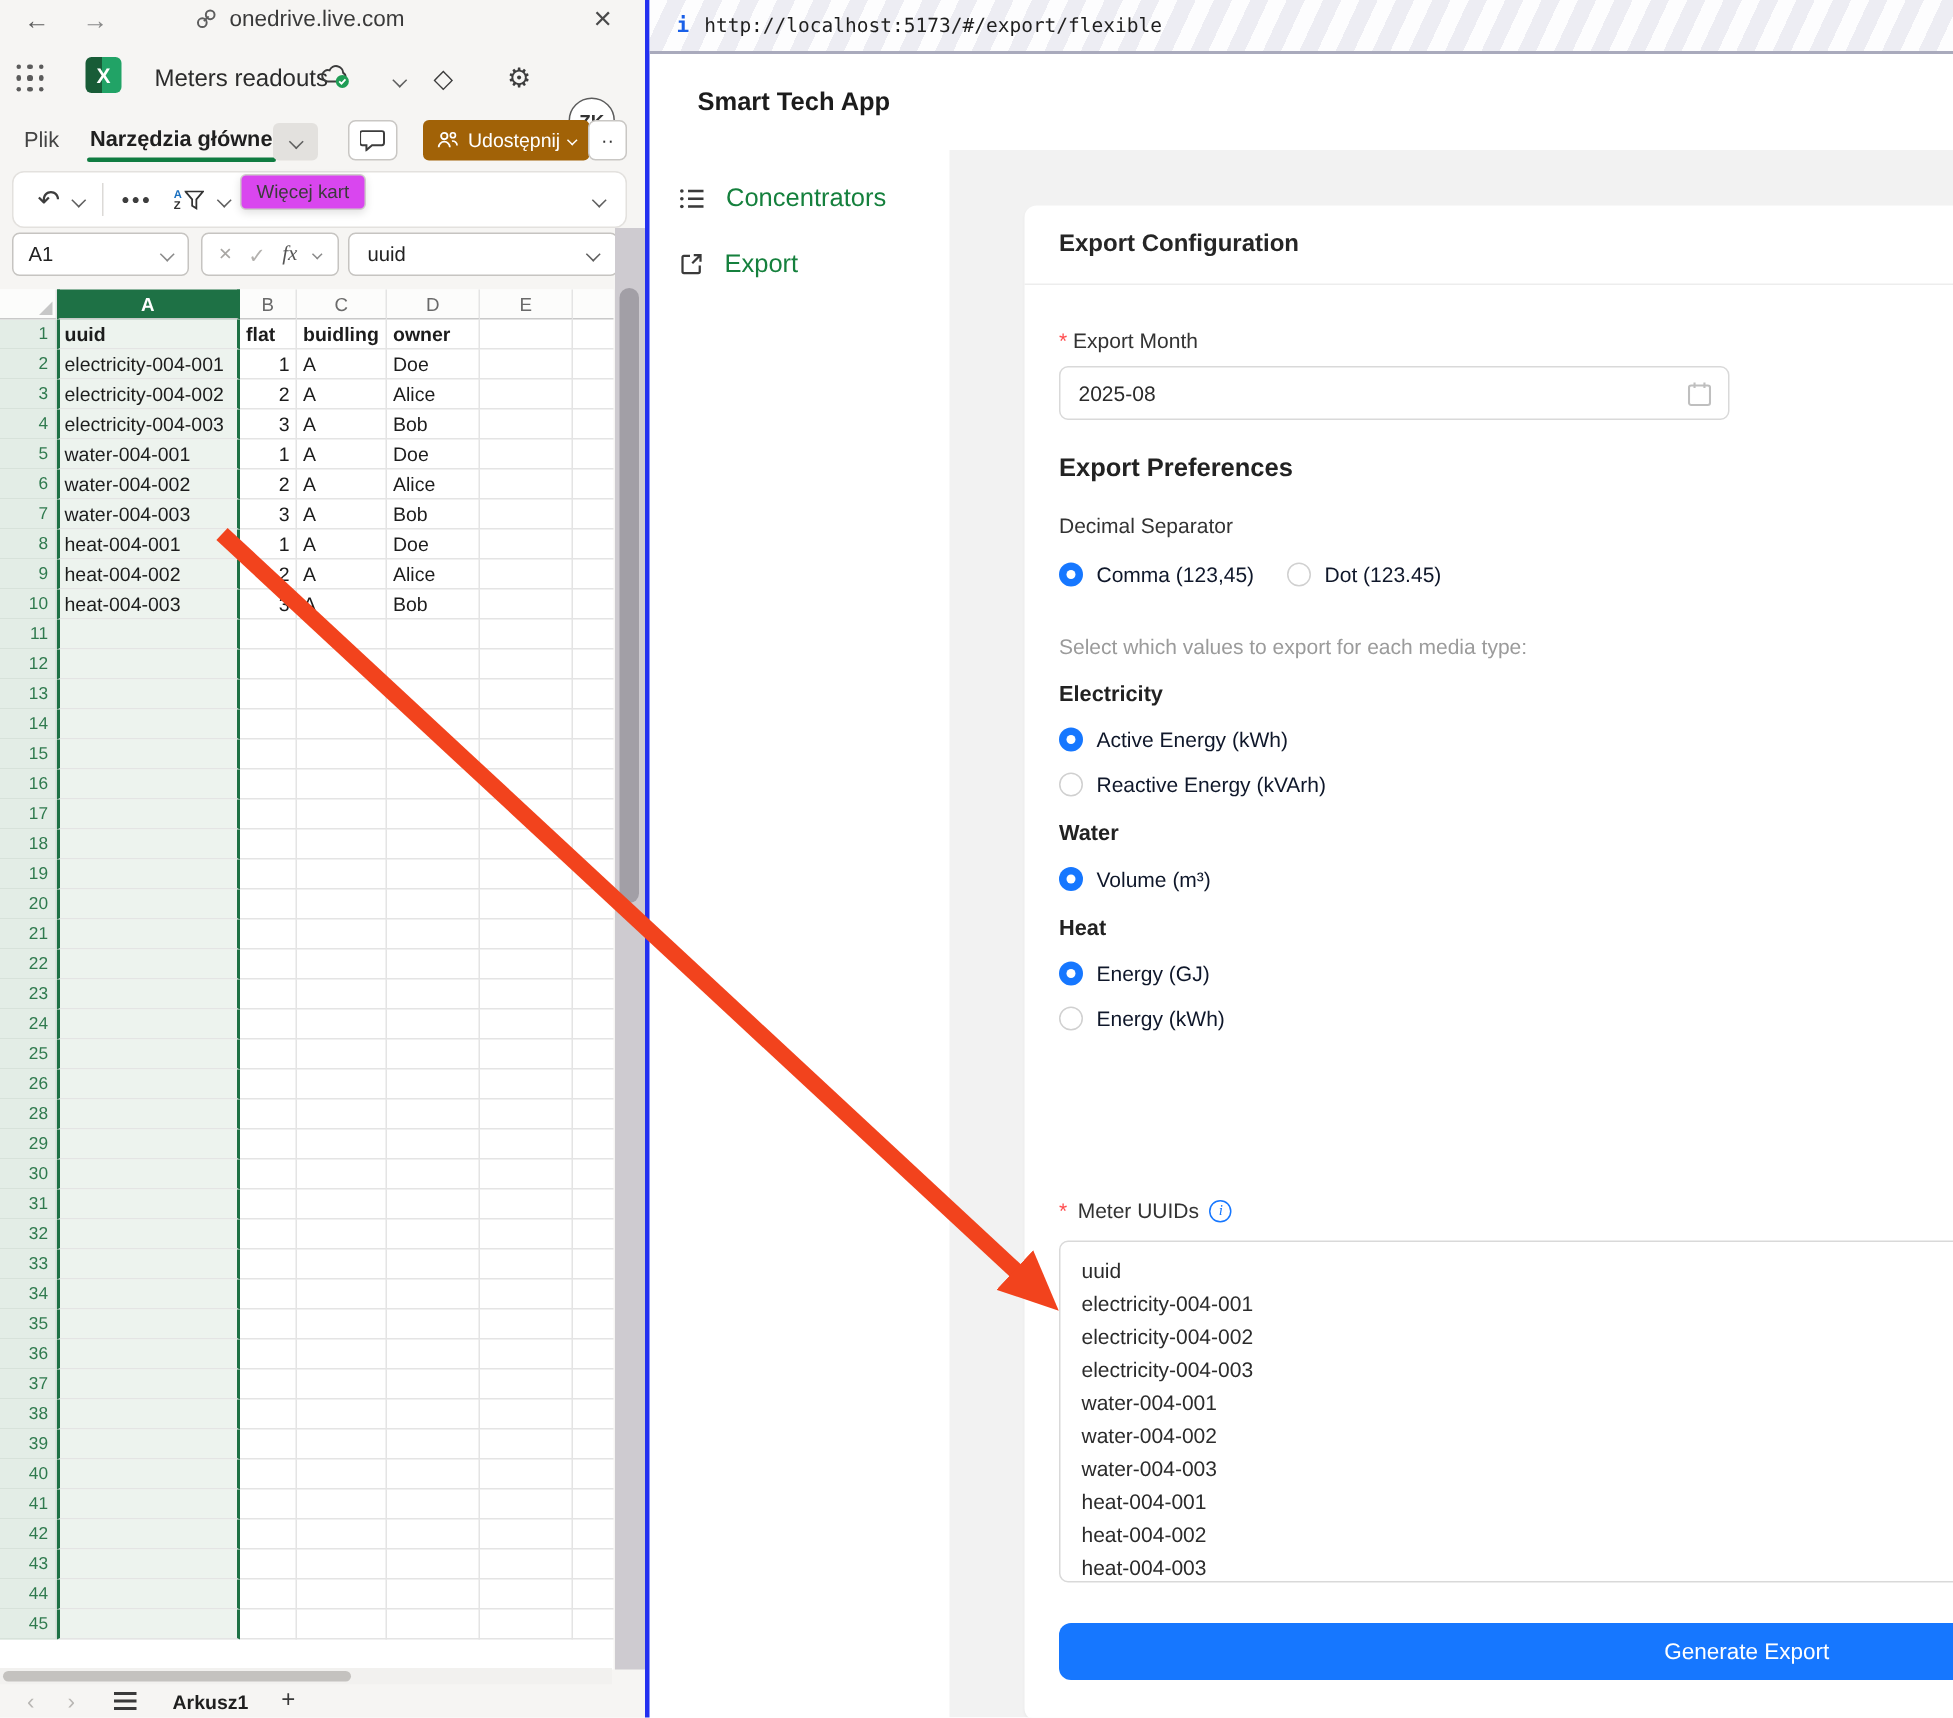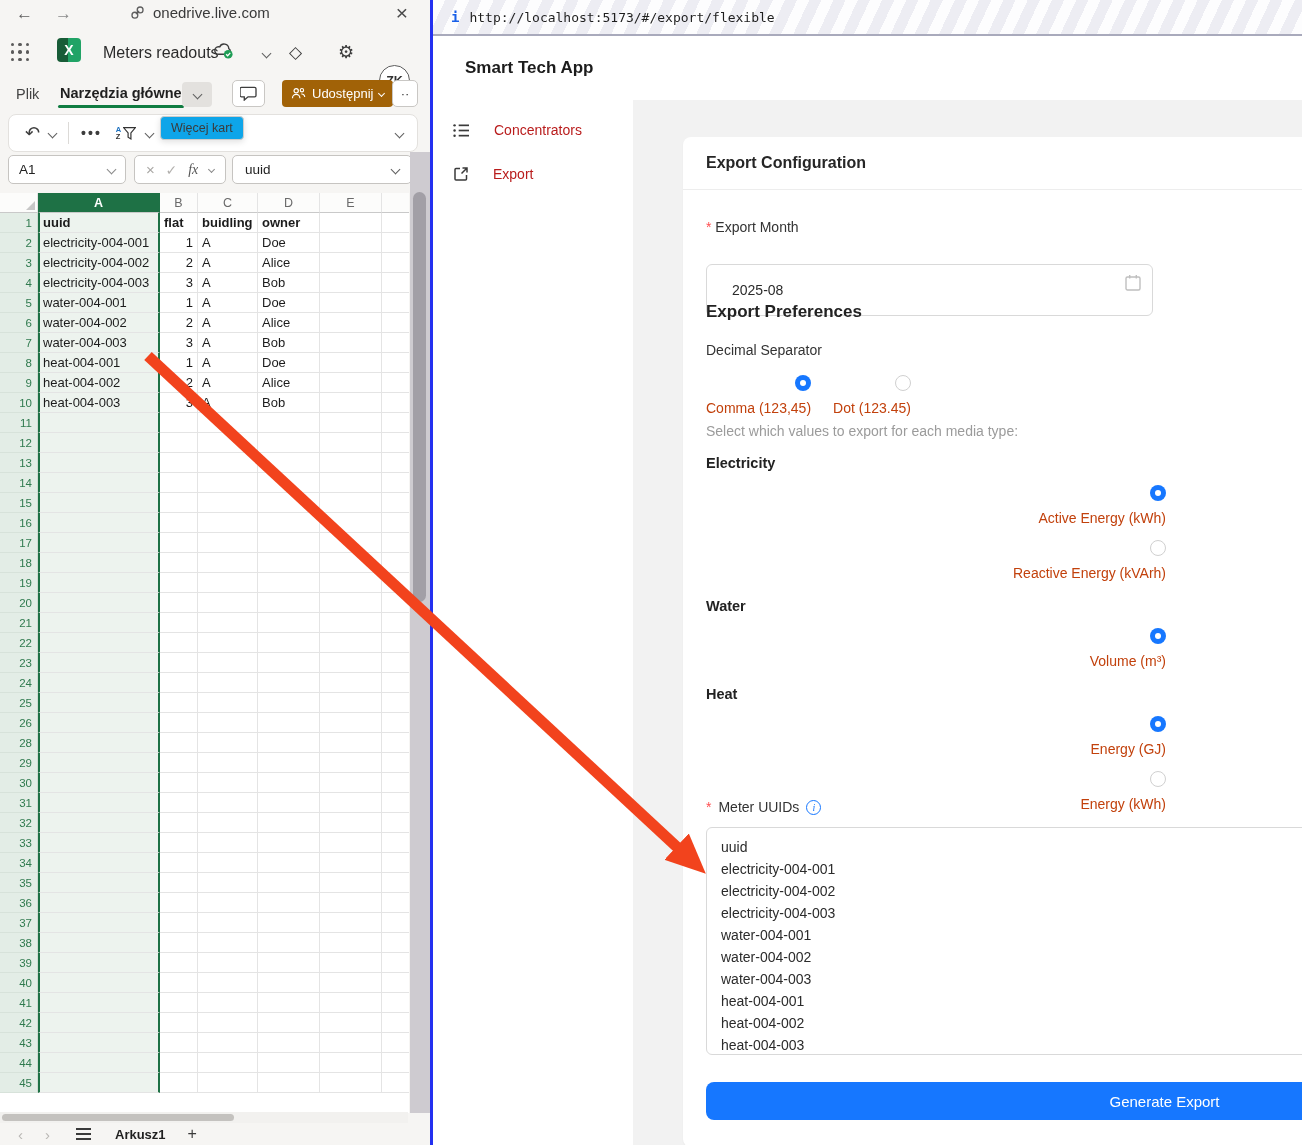--- a/index.html
+++ b/index.html
@@ -53,21 +53,21 @@
     border:1px solid #e3e1de; border-radius:8px; display:flex; align-items:center; }
   .rb-undo { font-size:18px; color:#3d3d3d; margin-left:16px; }
   .rb-sep { width:1px; height:22px; background:#dcdad7; margin:0 12px; }
   .dots3 { letter-spacing:2px; font-size:14px; color:#3d3d3d; font-weight:bold; }
   .az { display:flex; flex-direction:column; font-size:7.5px; font-weight:bold; line-height:7px; margin-left:14px; }
   .az .a { color:#1a6fbf; } .az .z { color:#333; }
   .funnel { margin-left:2px; }
   .ribbon .chev { margin-left:10px; }
   .rb-end { position:absolute; right:14px; top:15px; }
 
-  .tooltip { position:absolute; left:160px; top:116px; padding:4px 10px; background:#0ea5e9;
+  .tooltip { position:absolute; left:160px; top:116px; padding:4px 10px; background:#d946ef;
     border:1px solid #cfcdca; border-radius:4px; box-shadow:0 2px 6px rgba(0,0,0,.12);
     font-size:12.5px; color:#3b3b3b; z-index:30; white-space:nowrap; }
 
   .fx-row { position:absolute; left:0; top:155px; width:430px; height:32px; }
   .fbox { position:absolute; top:0; height:29px; background:#fff; border:1px solid #c6c4c1;
     border-radius:5px; display:flex; align-items:center; font-size:13.5px; color:#222; }
   .fb-name { left:8px; width:118px; padding:0 10px; justify-content:space-between; }
   .fb-ctrl { left:134px; width:92px; justify-content:space-evenly; }
   .fb-ctrl .x { color:#a9a7a4; font-size:15px; } .fb-ctrl .ck { color:#b3b1ae; font-size:14px; }
   .fb-ctrl .fx { font-style:italic; font-family:"Liberation Serif",serif; color:#555; font-size:14px; }
@@ -112,43 +112,43 @@
   #app { position:absolute; left:430px; top:0; width:872px; height:1145px; background:#fff;
     border-left:3px solid #2330f0; overflow:hidden; }
   .urlbar { position:absolute; left:0; top:0; width:872px; height:36px;
     background:repeating-linear-gradient(115deg,#fdfdfe 0 11px,#ededf3 11px 22px);
     border-bottom:2px solid #a9aabc; display:flex; align-items:center; }
   .urlbar .info-i { margin-left:18px; color:#1a60e8; font-weight:bold;
     font-family:"DejaVu Sans Mono",monospace; font-size:14px; }
   .urlbar .url { margin-left:10px; font-family:"DejaVu Sans Mono",monospace; font-size:13px; color:#1f1f1f; }
   .app-title { position:absolute; left:32px; top:58px; font-size:17px; font-weight:bold; color:#1c1c1c; }
 
-  .side-item { position:absolute; left:20px; display:flex; align-items:center; gap:24px;
-    font-size:14px; color:#b91c1c; }
+  .side-item { position:absolute; left:20px; display:flex; align-items:center; gap:14px;
+    font-size:17px; color:#15803d; }
   .side-item svg { display:block; }
 
   .main-bg { position:absolute; left:200px; top:100px; width:672px; height:1045px; background:#f2f2f2; }
   .card { position:absolute; left:250px; top:137px; width:1110px; height:1010px; background:#fff;
     border-radius:8px; box-shadow:0 1px 2px rgba(0,0,0,.04); }
 
   .card-h1 { position:absolute; left:23px; top:17px; font-size:16px; font-weight:bold; color:#262626; }
   .card-div { position:absolute; left:0; top:52px; width:100%; height:1px; background:#ededed; }
 
   .req::before { content:"* "; color:#ff4d4f; }
   .lab { font-size:14px; color:#333; }
   .f-month-label { position:absolute; left:23px; top:82px; }
-  .f-month-input { position:absolute; left:23px; top:107px; width:447px; height:52px;
+  .f-month-input { position:absolute; left:23px; top:107px; width:447px; height:36px;
     border:1px solid #d9d9d9; border-radius:6px; background:#fff; display:flex; align-items:center;
-    padding:0 25px; font-size:14px; color:#2b2b2b;margin-top:20px; }
+    padding:0 12px; font-size:14px; color:#2b2b2b; }
   .cal-ic { position:absolute; right:11px; top:9px; }
 
   .f-prefs { position:absolute; left:23px; top:165px; font-size:17px; font-weight:bold; color:#222; }
   .f-dec-label { position:absolute; left:23px; top:205px; }
   .dec-opts { position:absolute; left:23px; top:238px; display:flex; gap:22px; }
-  .radio-row { display:flex; align-items:flex-end; gap:9px; font-size:14px; color:#c2410c;flex-direction:column; }
+  .radio-row { display:flex; align-items:flex-end; gap:9px; font-size:14px; color:#0f172a; }
   .radio { width:16px; height:16px; border-radius:50%; border:1px solid #d0d0d0; background:#fff; flex:0 0 auto; }
   .radio.on { border:none; background:#1677ff; position:relative; }
   .radio.on::after { content:""; position:absolute; left:5px; top:5px; width:6px; height:6px;
     border-radius:50%; background:#fff; }
   .f-helper { position:absolute; left:23px; top:286px; font-size:14px; color:#9b9b9b; }
   .media-wrap { position:absolute; left:23px; top:318px; width:460px; }
   .media-group { margin-bottom:17px; }
   .media-group h4 { font-size:14.5px; font-weight:bold; color:#222; margin-bottom:14px; }
   .media-group .radio-row { margin-bottom:14px; }
 

